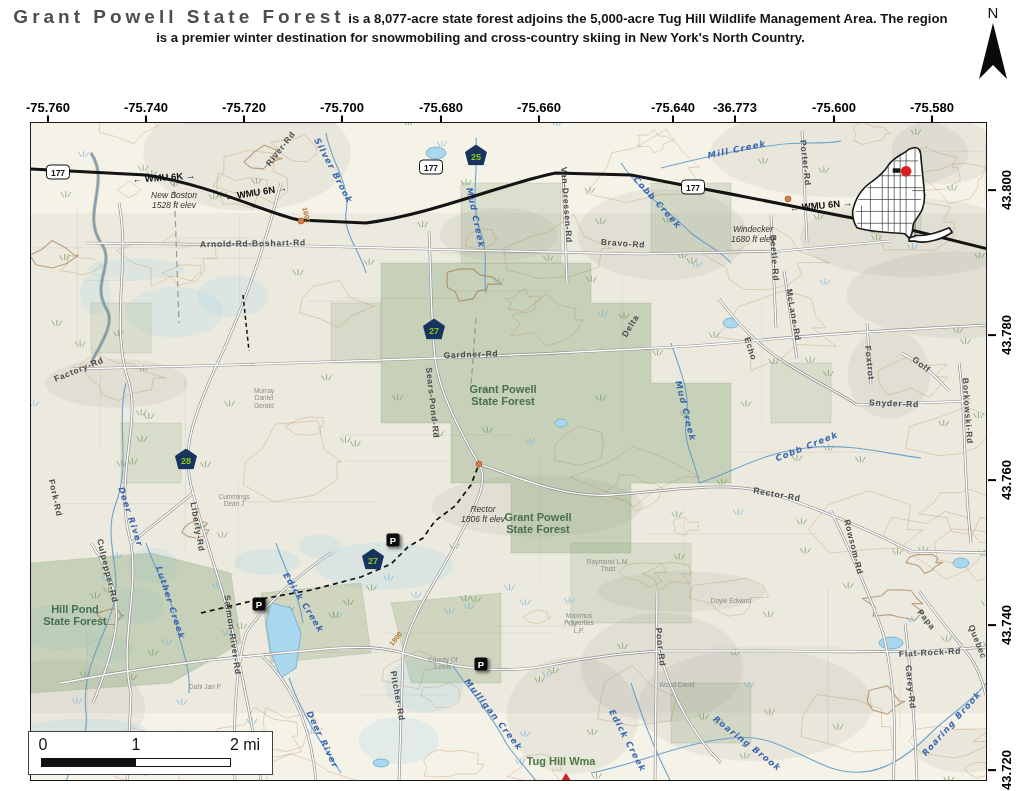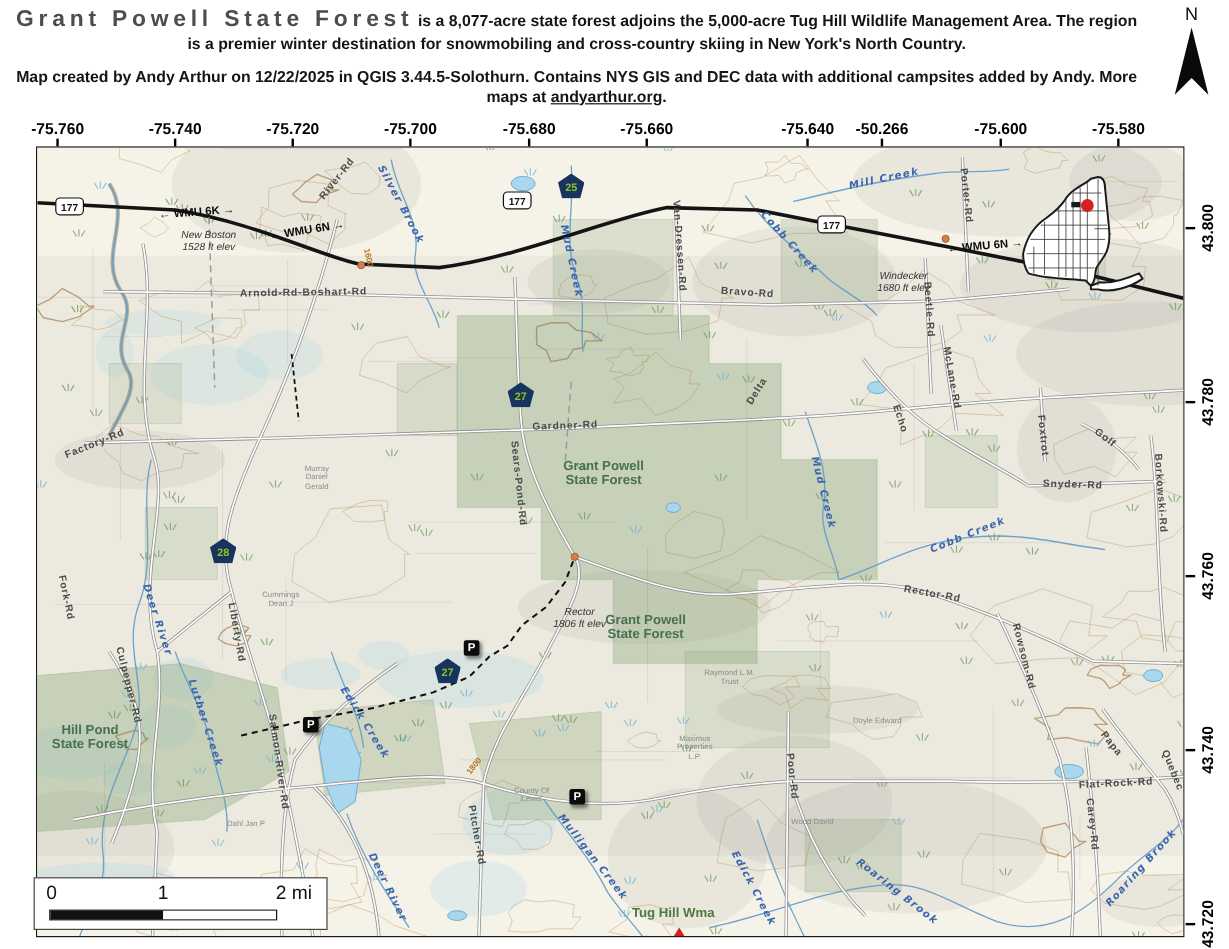--- a/index.html
+++ b/index.html
@@ -62,23 +62,20 @@
   #inset{position:absolute;left:843px;top:146px;}
 </style>
 </head>
 <body>
 
 <div id="page">
 
   <div id="hdr">
     <span class="title">Grant Powell State Forest</span><span class="desc"> is a 8,077-acre state forest adjoins the 5,000-acre Tug Hill Wildlife Management Area. The region is a premier winter destination for snowmobiling and cross-country skiing in New York's North Country.</span>
   </div>
-  <div id="credit">
-    <span>Map created by Andy Arthur on 12/22/2025 in QGIS 3.44.5-Solothurn. Contains NYS GIS and DEC data with additional campsites added by Andy. More maps at </span><a>andyarthur.org</a><span>.</span>
-  </div>
 
   <div id="north">
     <div class="nl">N</div>
     <svg width="44" height="62" viewBox="0 0 44 62">
       <polygon points="22,2 36,58 22,44 8,58" fill="#0a0a0a"></polygon>
     </svg>
   </div>
 
   <div>
       <div class="tickx" style="position: absolute; left: 48px; top: 111px; transform: translate(-50%, -50%) rotate(0deg);">
@@ -103,21 +100,21 @@
     </div>
       <div class="tickx" style="position: absolute; left: 539px; top: 111px; transform: translate(-50%, -50%) rotate(0deg);">
       <span class="tl">-75.660</span>
       <i class="tkline-v"></i>
     </div>
       <div class="tickx" style="position: absolute; left: 637px; top: 111px; transform: translate(-50%, -50%) rotate(0deg); margin-left: 36px;">
       <span class="tl">-75.640</span>
       <i class="tkline-v"></i>
     </div>
       <div class="tickx" style="position: absolute; left: 735px; top: 111px; transform: translate(-50%, -50%) rotate(0deg);">
-      <span class="tl">-50.266</span>
+      <span class="tl">-36.773</span>
       <i class="tkline-v"></i>
     </div>
       <div class="tickx" style="position: absolute; left: 834px; top: 111px; transform: translate(-50%, -50%) rotate(0deg);">
       <span class="tl">-75.600</span>
       <i class="tkline-v"></i>
     </div>
       <div class="tickx" style="position: absolute; left: 932px; top: 111px; transform: translate(-50%, -50%) rotate(0deg); text-align: right;">
       <span class="tl">-75.580</span>
       <i class="tkline-v"></i>
     </div>

